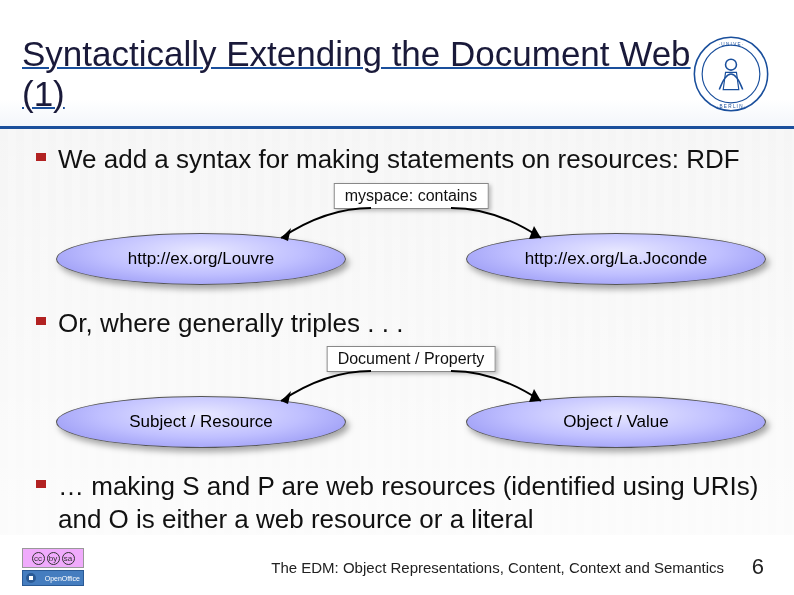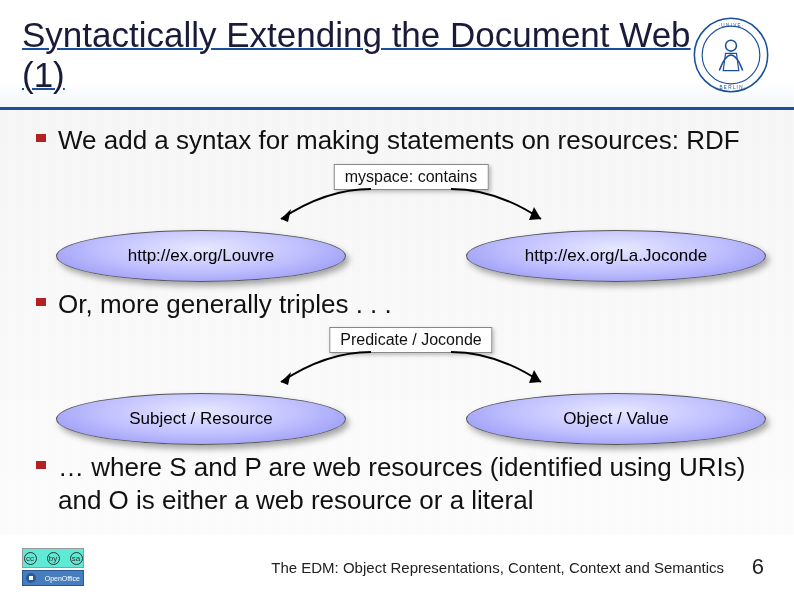--- a/index.html
+++ b/index.html
@@ -19,20 +19,21 @@
   }
   .title-bar {
     position: relative;
     z-index: 2;
     height: 110px;
     display: flex;
     align-items: center;
     padding: 4px 18px 2px 22px;
     border-bottom: 3px solid #1a4f9c;
     background: linear-gradient(#fff 0%, #fff 75%, #f3f6fb 100%);
+    margin-top: 19px;
   }
   .title-text {
     font-size: 35px;
     color: #1a1a3a;
     line-height: 1.12;
     text-decoration: underline;
     text-decoration-color: #1a4f9c;
     text-decoration-thickness: 2px;
     flex: 1;
   }
@@ -75,21 +76,21 @@
     border: 1px solid #888;
     background: #fff;
     padding: 3px 10px;
     font-size: 16px;
     color: #111;
     box-shadow: 2px 2px 4px rgba(0,0,0,0.25);
     white-space: nowrap;
   }
   .node {
     position: absolute;
-    top: 68px;
+    top: 52px;
     background: radial-gradient(ellipse at 50% 35%, #e8e8ff 0%, #bfbfff 50%, #8a8af0 100%);
     border: 1px solid #555;
     border-radius: 50% / 50%;
     box-shadow: 3px 4px 6px rgba(0,0,0,0.35);
     display: flex;
     align-items: center;
     justify-content: center;
     font-size: 17px;
     color: #000;
     padding: 0 20px;
@@ -110,26 +111,26 @@
     padding: 0 30px 0 22px;
   }
   .badges {
     display: flex;
     flex-direction: column;
     gap: 2px;
     width: 72px;
   }
   .cc {
     width: 62px; height: 20px;
-    background: #5eead4;
+    background: #f0abfc;
     border: 1px solid #999;
     display: flex;
     align-items: center;
     justify-content: center;
-    gap: 10px;
+    gap: 2px;
   }
   .cc .circ {
     width: 13px; height: 13px; border: 1.5px solid #333; border-radius: 50%;
     display: inline-flex; align-items: center; justify-content: center;
     font-size: 8px; color: #333;
   }
   .oo {
     width: 62px; height: 16px;
     background: #457dbf;
     border: 1px solid #2a5a95;
@@ -196,41 +197,41 @@
     <svg class="arrow" style="left:200px; top:22px; width:130px; height:45px;" viewBox="0 0 130 45">
       <path d="M105 5 Q60 5 15 35" fill="none" stroke="#000" stroke-width="2"></path>
       <path d="M15 35 L25 25 L22 38 Z" fill="#000"></path>
     </svg>
     <svg class="arrow" style="left:360px; top:22px; width:130px; height:45px;" viewBox="0 0 130 45">
       <path d="M25 5 Q70 5 115 35" fill="none" stroke="#000" stroke-width="2"></path>
       <path d="M115 35 L108 23 L103 36 Z" fill="#000"></path>
     </svg>
   </div>
 
-  <div class="bullet-row">Or, more generally triples . . .</div>
+  <div class="bullet-row">Or, where generally triples . . .</div>
 
   <div class="diagram">
-    <div class="predicate-box">Predicate / Joconde</div>
+    <div class="predicate-box">Document / Property</div>
     <div class="node right">
         <span>Object / Value</span>
       </div>
     <div class="node left">
         <span>Subject / Resource</span>
       </div>
     <svg class="arrow" style="left:200px; top:22px; width:130px; height:45px;" viewBox="0 0 130 45">
       <path d="M105 5 Q60 5 15 35" fill="none" stroke="#000" stroke-width="2"></path>
       <path d="M15 35 L25 25 L22 38 Z" fill="#000"></path>
     </svg>
     <svg class="arrow" style="left:360px; top:22px; width:130px; height:45px;" viewBox="0 0 130 45">
       <path d="M25 5 Q70 5 115 35" fill="none" stroke="#000" stroke-width="2"></path>
       <path d="M115 35 L108 23 L103 36 Z" fill="#000"></path>
     </svg>
   </div>
 
-  <div class="bullet-row">… where S and P are web resources (identified using URIs) and O is either a web resource or a literal</div>
+  <div class="bullet-row">… making S and P are web resources (identified using URIs) and O is either a web resource or a literal</div>
 
 </div>
 
 <div class="footer">
   <div class="badges">
     <div class="cc" title="CC BY-SA">
       <span class="circ">cc</span>
         <span class="circ">by</span>
         <span class="circ">sa</span>
     </div>

